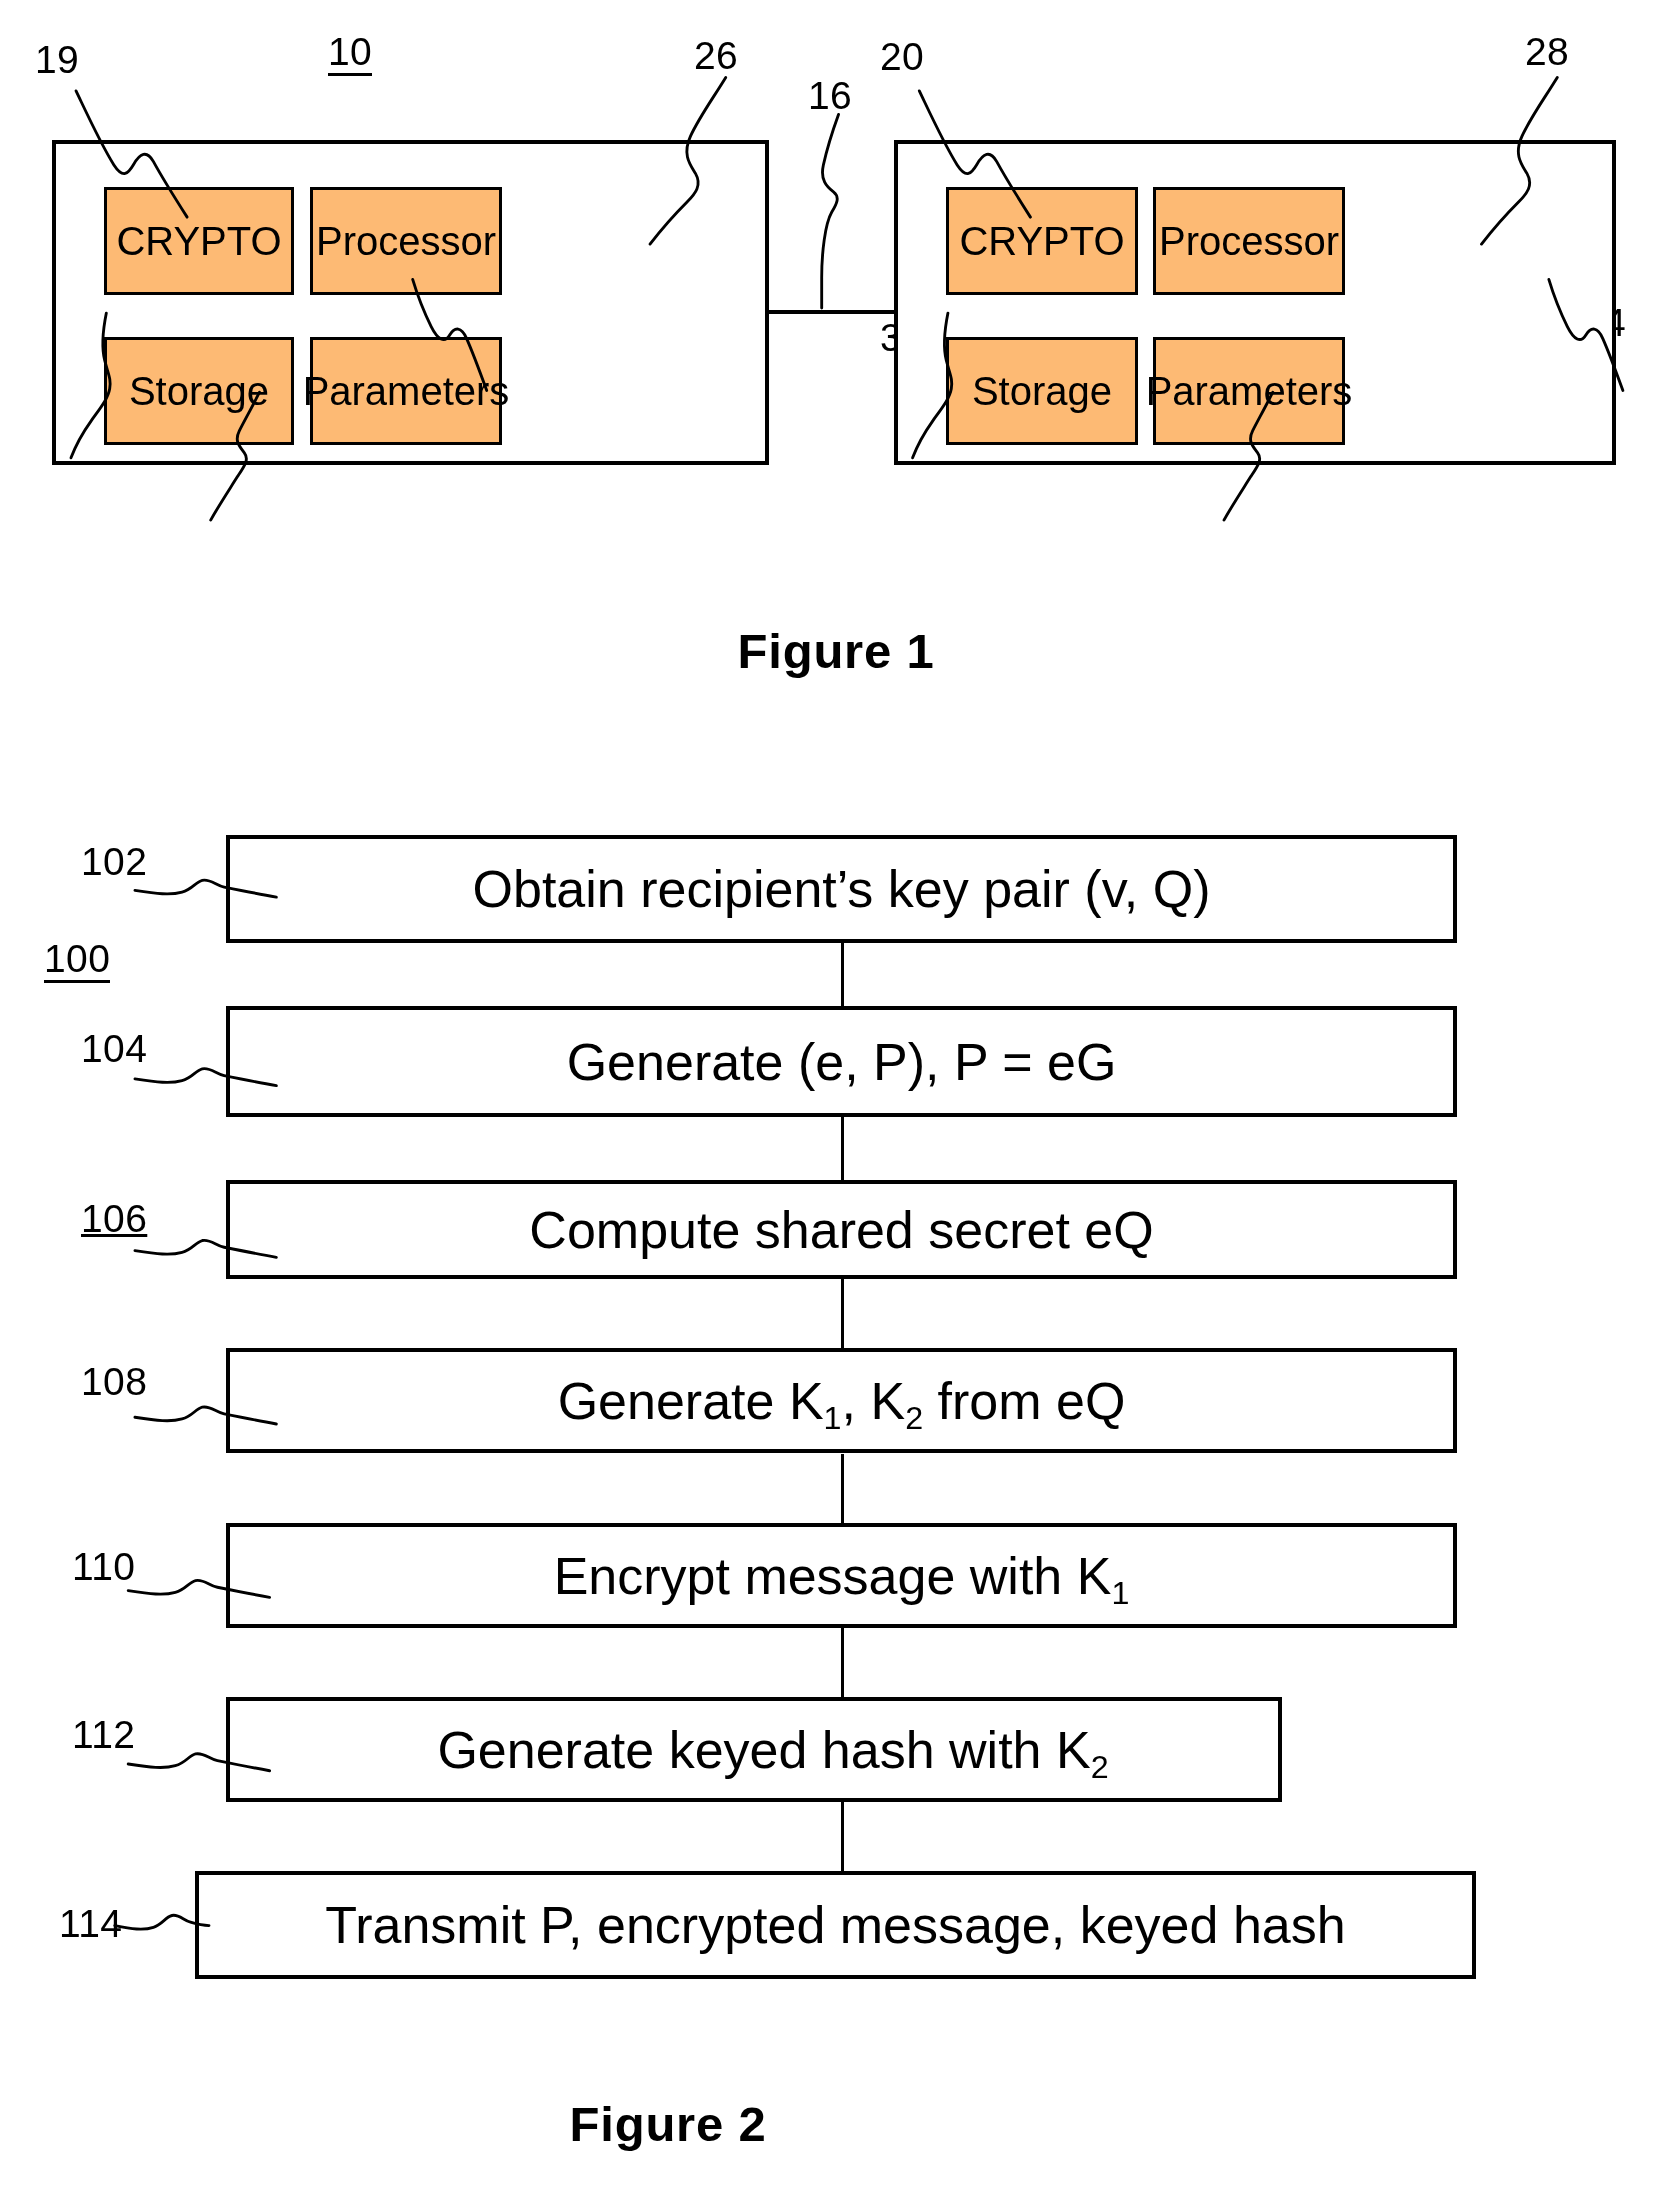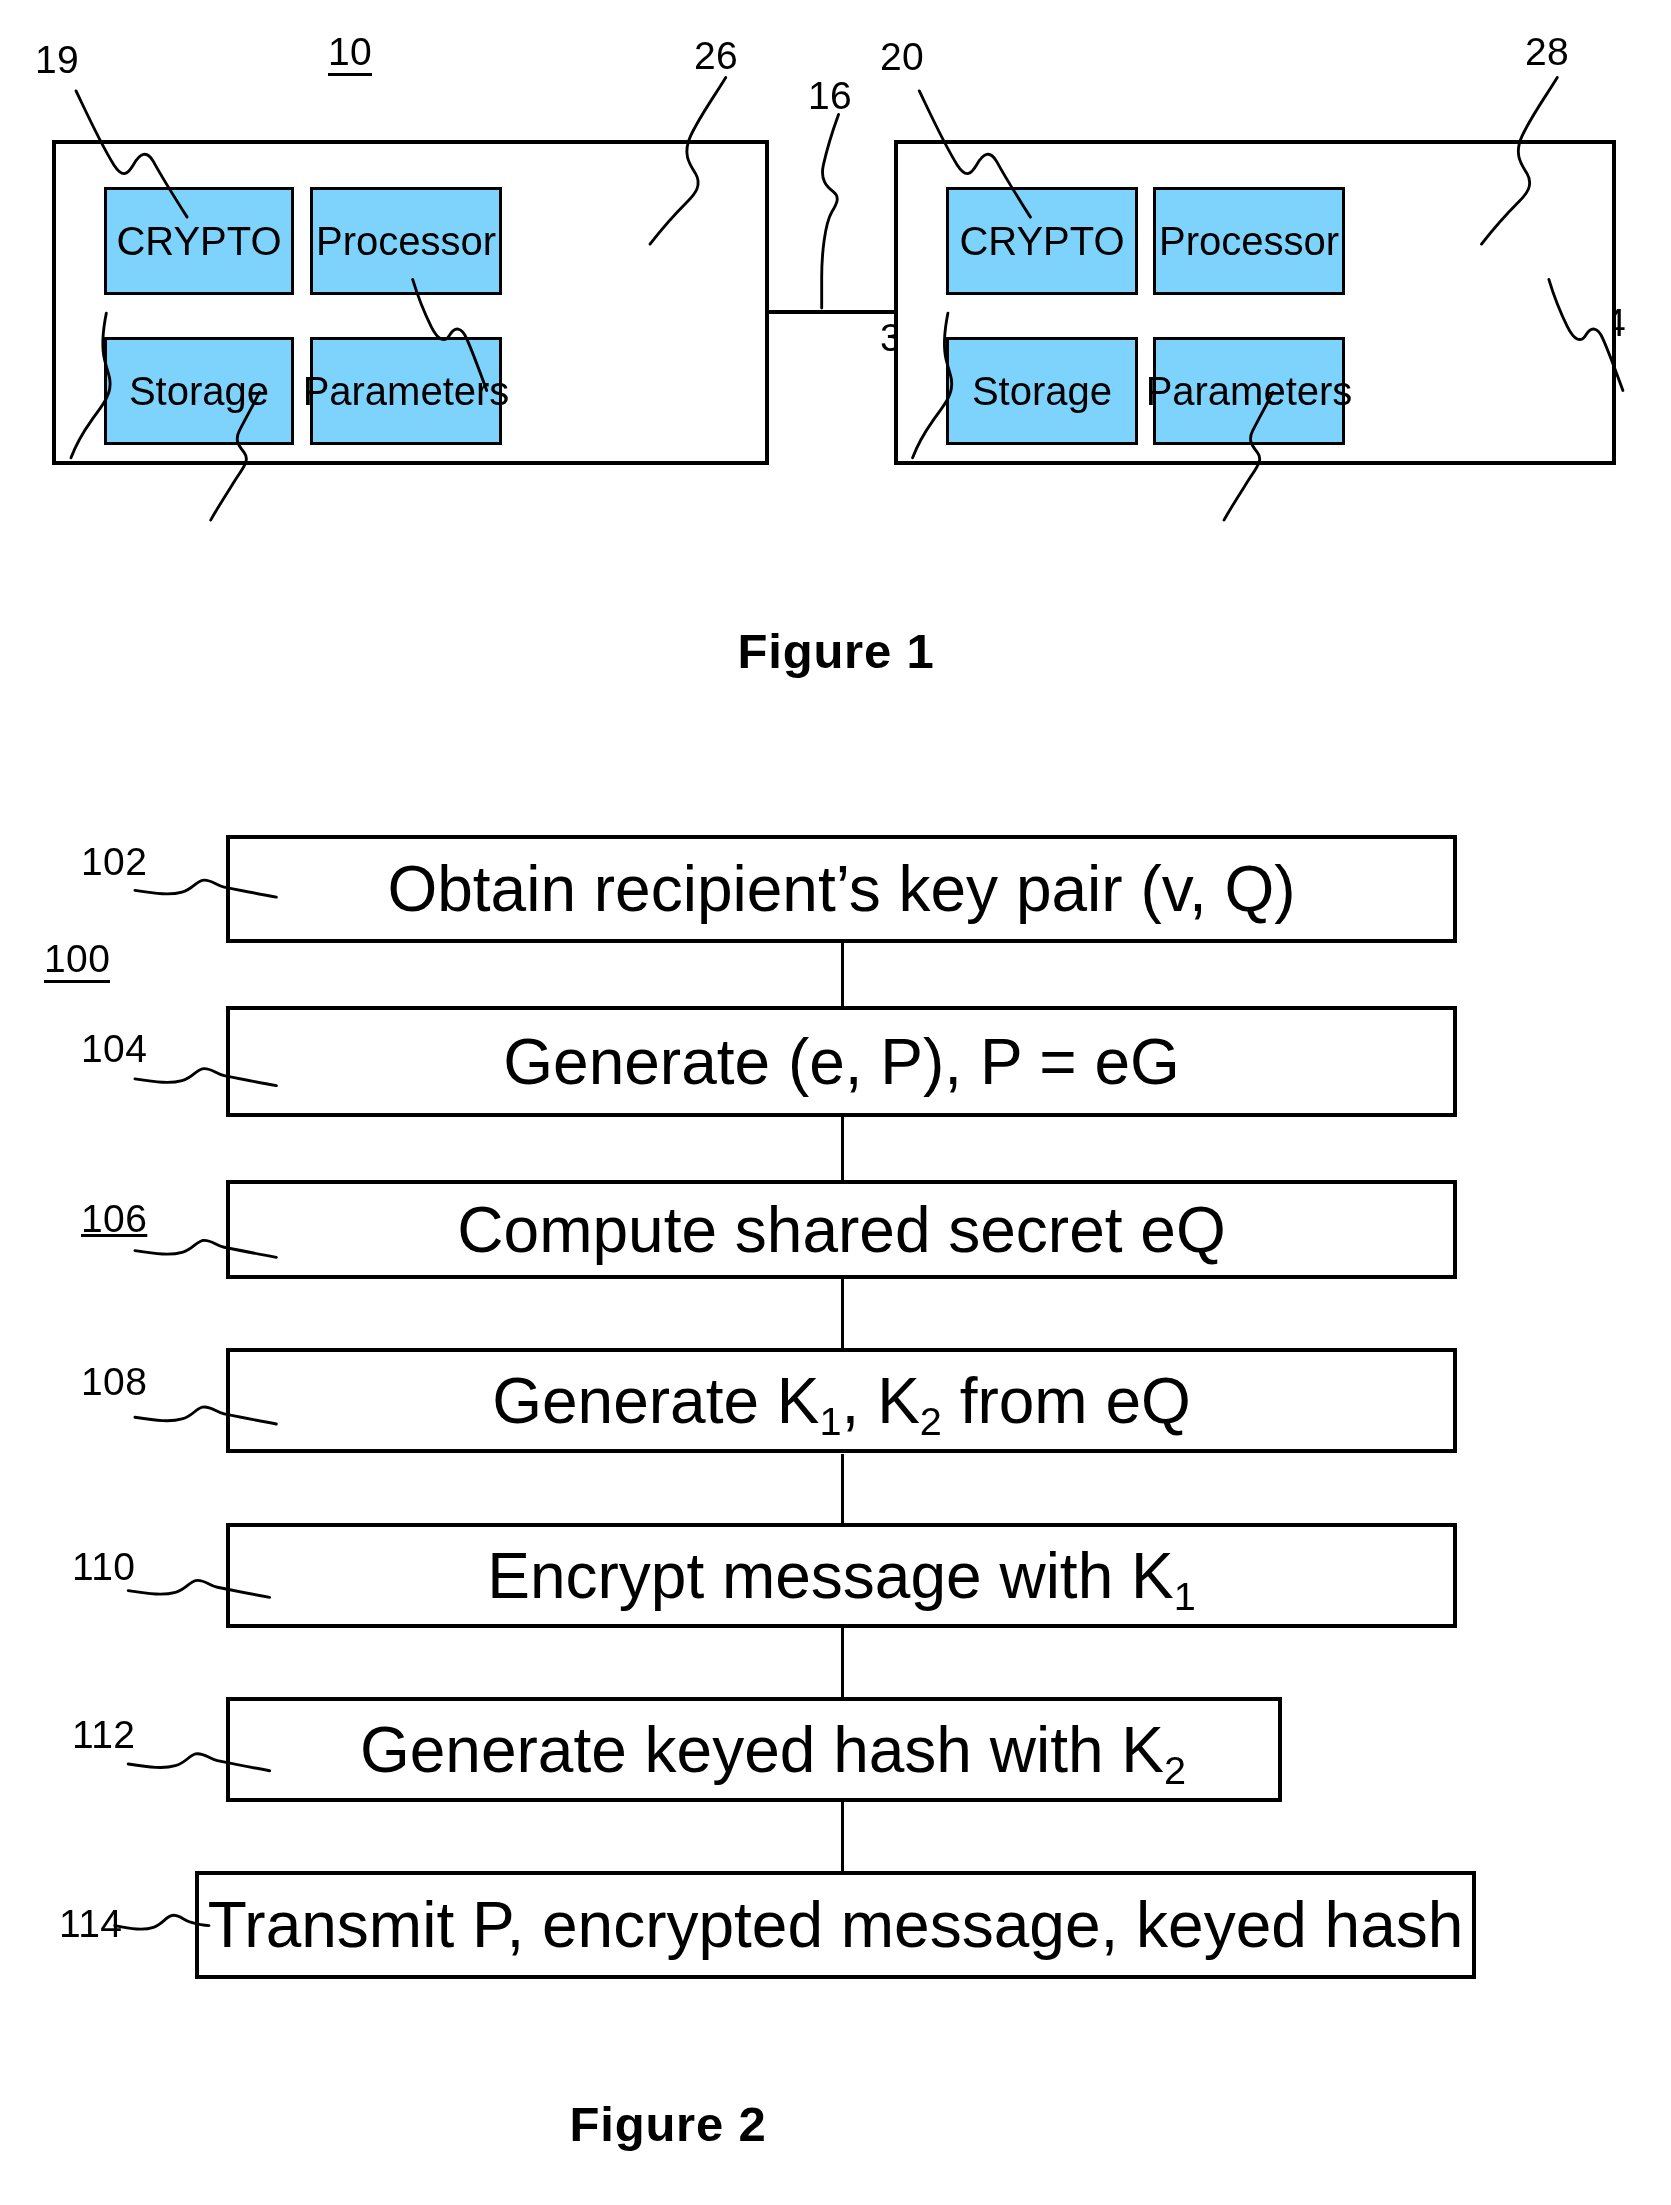--- a/index.html
+++ b/index.html
@@ -36,21 +36,21 @@
   
   .outer-box {
     position: absolute;
     border: 4.2px solid #000;
     background: #fff;
     box-sizing: border-box;
   }
   .inner-box {
     position: absolute;
     border: 3.4px solid #000;
-    background: #7dd3fc;
+    background: #fdba74;
     box-sizing: border-box;
     display: flex;
     align-items: center;
     justify-content: center;
   }
   .inner-box span {
     font-family: "Liberation Sans", sans-serif;
     font-size: 40px;
     line-height: 1;
     white-space: nowrap;
@@ -79,21 +79,21 @@
     position: absolute;
     border: 4.2px solid #000;
     background: #fff;
     box-sizing: border-box;
     display: flex;
     align-items: center;
     justify-content: center;
   }
   .flow-box .flow-text {
     font-family: "Liberation Sans", sans-serif;
-    font-size: 64px;
+    font-size: 52px;
     line-height: 1;
     white-space: nowrap;
   }
   .flow-box .flow-text sub {
     font-size: 0.62em;
     vertical-align: -0.30em;
     line-height: 0;
   }
 
   .flow-connector {

